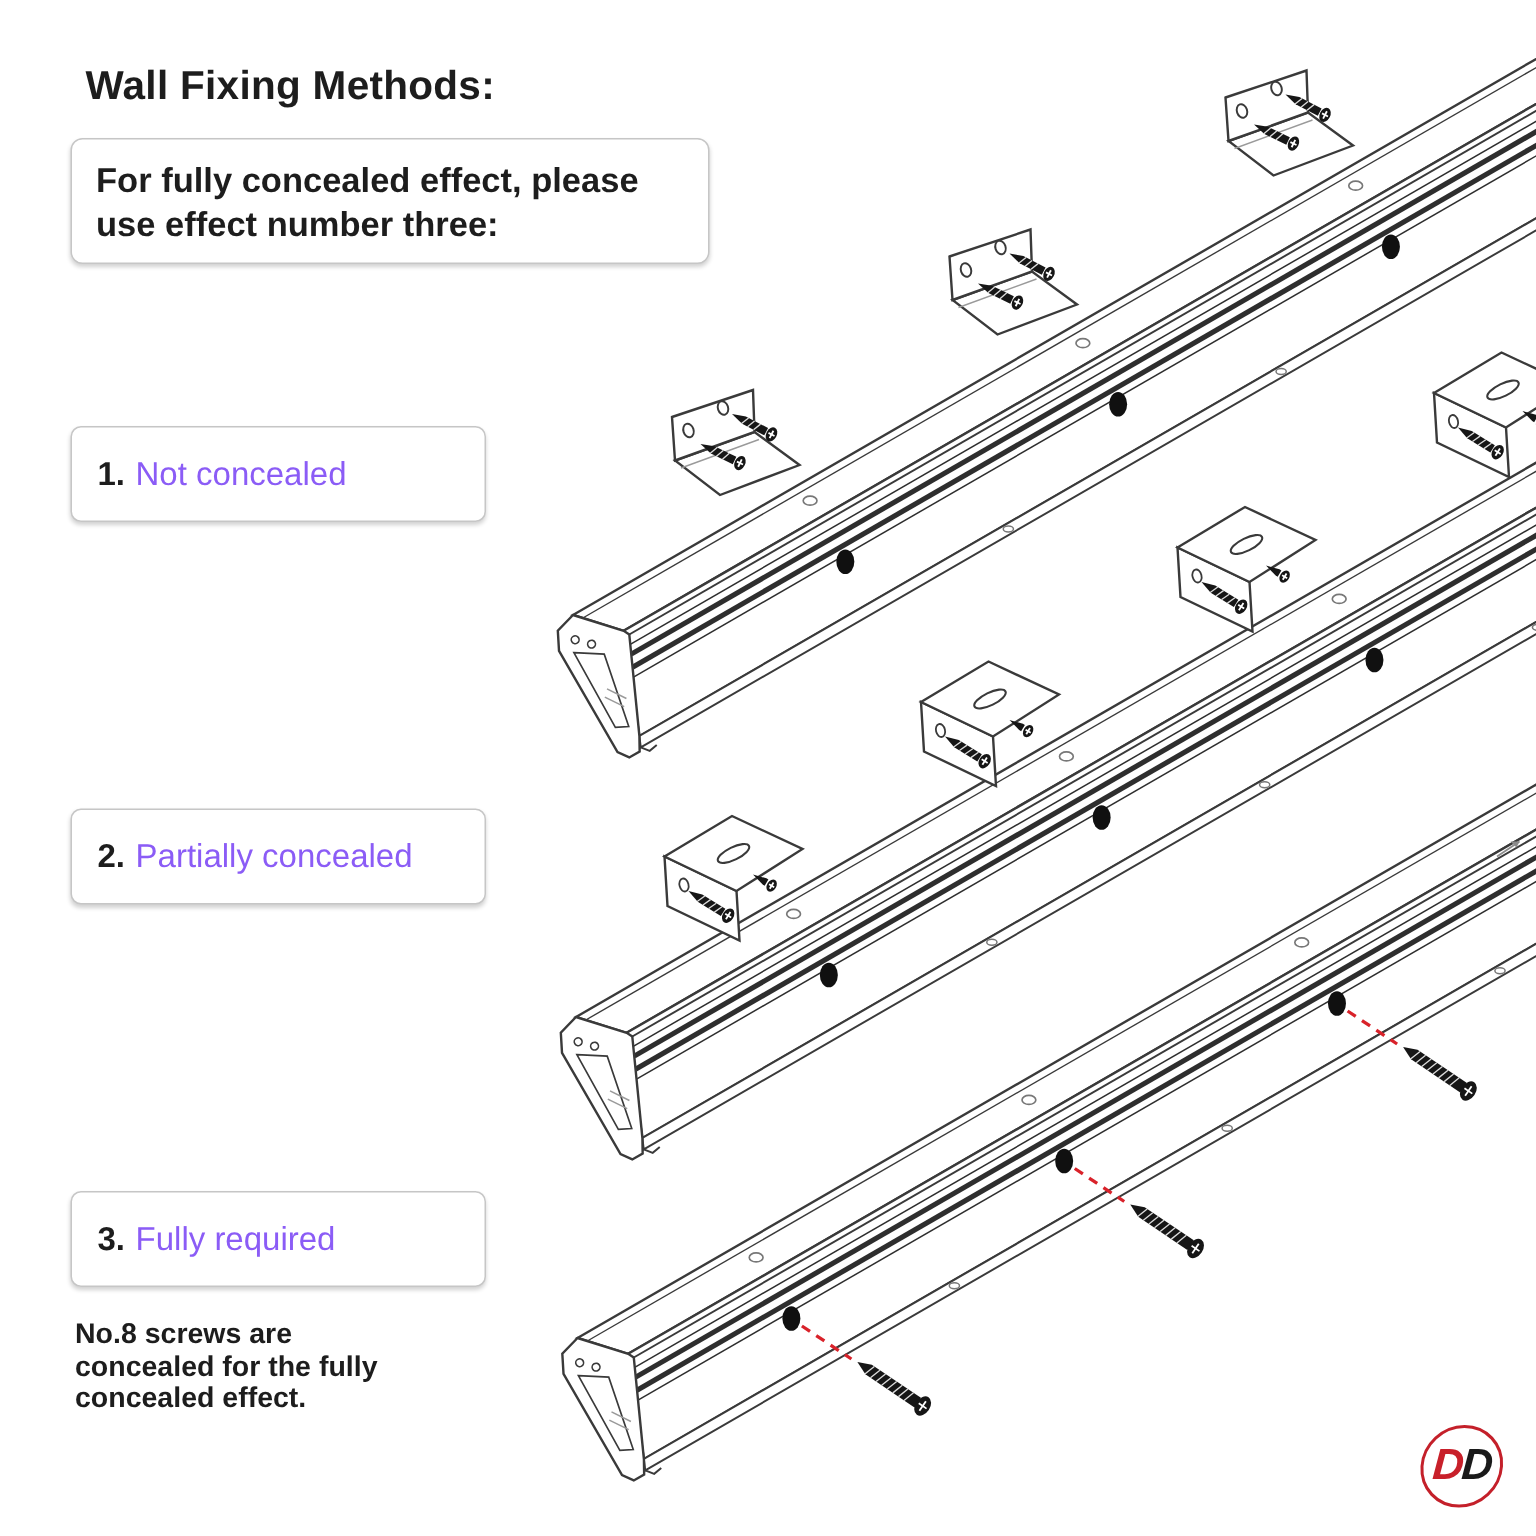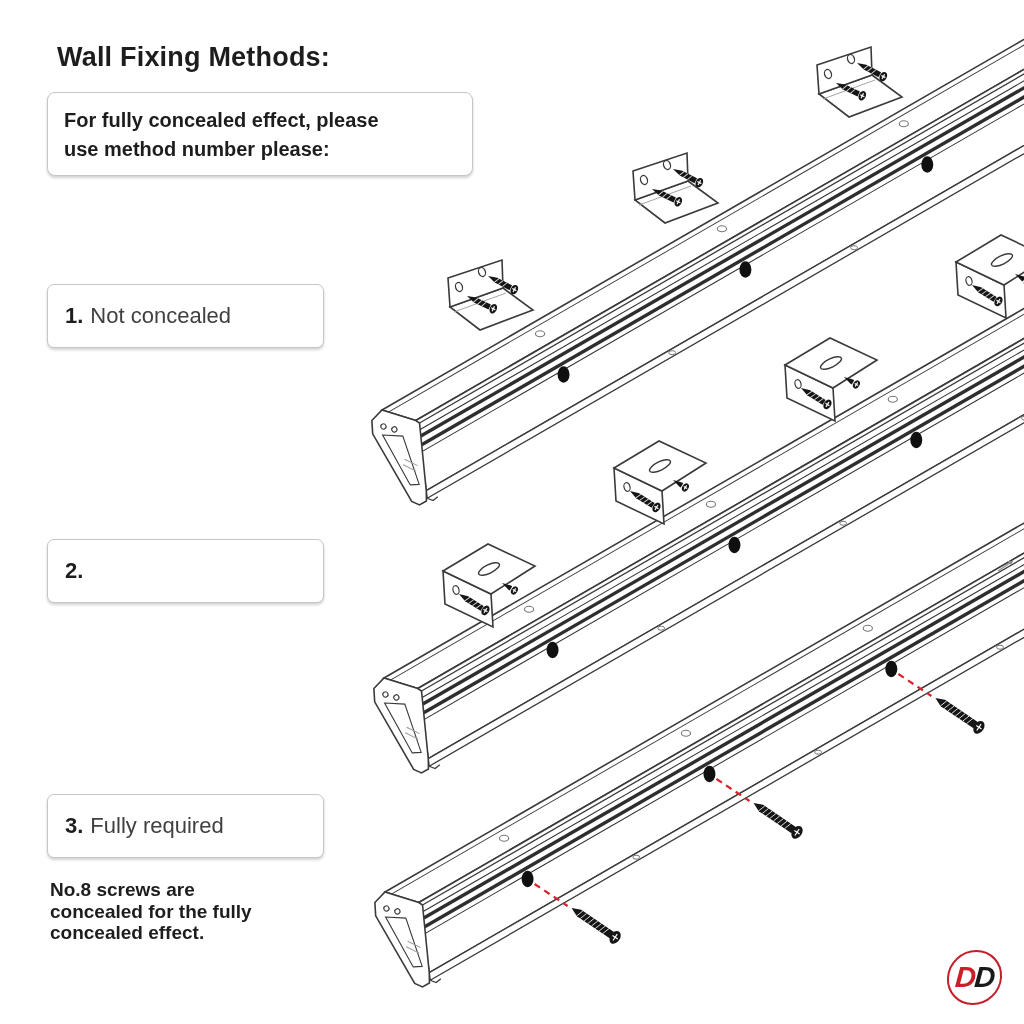--- a/index.html
+++ b/index.html
@@ -3,26 +3,26 @@
 <meta charset="utf-8">
 <style>
   html,body{margin:0;padding:0;background:#ffffff;}
   .stage{position:relative;width:1024px;height:1024px;background:#fff;overflow:hidden;
          font-family:"Liberation Sans",sans-serif;color:#1d1d1d;}
   svg.diagram{position:absolute;left:0;top:0;width:1024px;height:1024px;}
   .page-title{position:absolute;left:57px;top:42px;font-size:27px;font-weight:800;letter-spacing:.2px;}
   .info-box{position:absolute;left:47px;top:92px;width:392px;height:56px;
             background:#fff;border:1.5px solid #c6c6c6;border-radius:8px;
             box-shadow:0 2px 3px rgba(0,0,0,.18);padding:13px 16px;
-            font-size:20px;font-weight:700;line-height:29px;}
+            font-size:23px;font-weight:700;line-height:29px;}
   .method-box{position:absolute;left:47px;width:258px;height:62px;background:#fff;
               border:1.5px solid #c6c6c6;border-radius:7px;box-shadow:0 2px 3px rgba(0,0,0,.18);
               display:flex;align-items:center;padding-left:17px;font-size:22px;}
   .method-box .num{font-weight:800;margin-right:7px;}
-  .method-box .lbl{font-weight:400;color:#404040;}
+  .method-box .lbl{font-weight:400;color:#8b5cf6;}
   #method-1{top:284px;} #method-2{top:539px;} #method-3{top:794px;}
   .note{position:absolute;left:50px;top:879px;font-size:19px;font-weight:700;line-height:21.5px;}
   .logo{position:absolute;left:947px;top:950px;width:51px;height:51px;border-radius:50%;
         background:#fff;border:2.6px solid #c4202a;display:flex;align-items:center;justify-content:center;
         font-size:29px;font-weight:800;font-style:italic;letter-spacing:-1.5px;transform:skewX(-4deg);}
   .logo .d1{color:#c8202a;} .logo .d2{color:#1a1a1a;}
 </style>
 </head>
 <body>
 
@@ -339,30 +339,31 @@
       <g>
         <line x1="998" y1="571" x2="1013" y2="561" stroke="#8a8a8a" stroke-width="1.2"></line>
         <path d="M1013 561 l-6 0 l4 4 Z" fill="#8a8a8a"></path>
       </g>
     </svg>
 
   <div class="page-title">Wall Fixing Methods:</div>
 
   <div class="info-box">
     <div>For fully concealed effect, please</div>
-    <div>use method number please:</div>
+    <div>use effect number three:</div>
   </div>
 
   <div class="method-box" id="method-1">
     <span class="num">1.</span>
     <span class="lbl">Not concealed</span>
   </div>
 
   <div class="method-box" id="method-2">
     <span class="num">2.</span>
+    <span class="lbl">Partially concealed</span>
   </div>
 
   <div class="method-box" id="method-3">
     <span class="num">3.</span>
     <span class="lbl">Fully required</span>
   </div>
 
   <div class="note">
     <div>No.8 screws are</div>
     <div>concealed for the fully</div>

